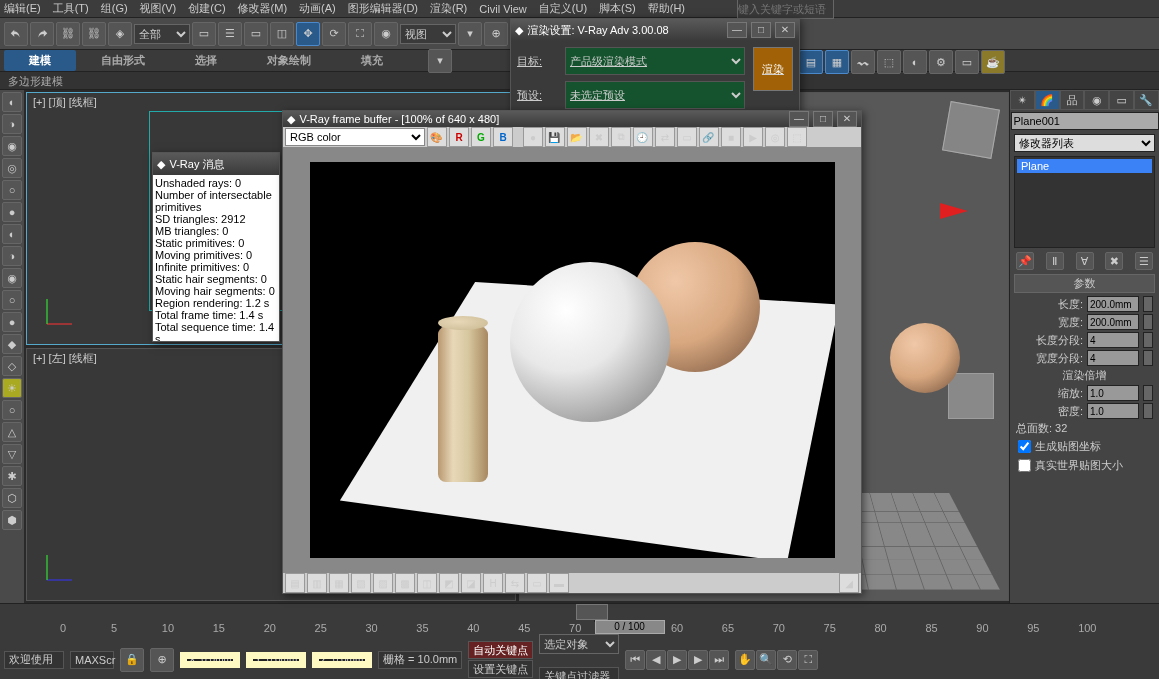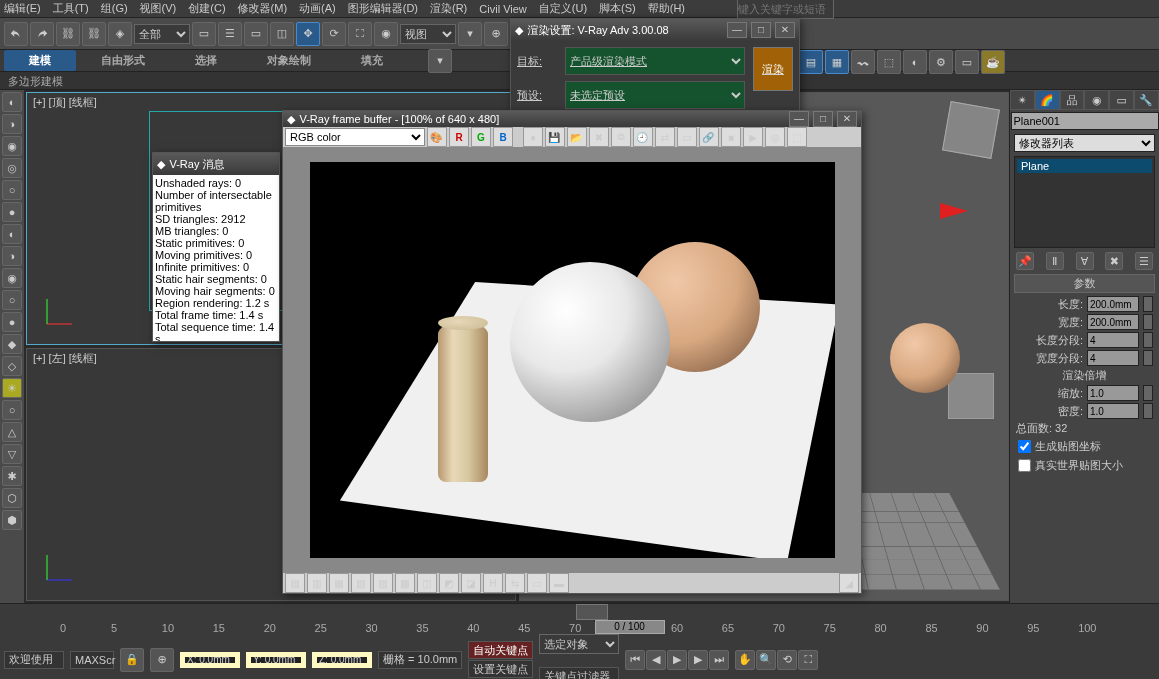--- a/index.html
+++ b/index.html
@@ -41,38 +41,38 @@
 
 
 .command-panel { width: 150px; background: #444; border-left: 1px solid #222; display: flex; flex-direction: column; }
 .cmd-tabs { height: 20px; display: flex; background: #333; }
 .cmd-tabs .t { flex: 1; border: 1px solid #555; background: #444; display: flex; align-items: center; justify-content: center; }
 .cmd-tabs .t.active { background: #2a5a8a; }
 .cmd-row { padding: 2px 4px; display: flex; align-items: center; gap: 2px; justify-content: center; }
 .cmd-input { flex: 1; height: 18px; background: #aaa; border: 1px solid #222; color: #000; padding: 0 2px; }
 .cmd-select { width: 100%; height: 18px; background: #ddd; border: 1px solid #222; font-size: 11px; }
 .stack-list { height: 92px; background: #333; border: 1px solid #222; margin: 2px 4px; padding: 2px; }
-.stack-item { padding: 1px 4px; background: #0c4a6e; color: #fff; }
+.stack-item { padding: 1px 4px; background: #3b82f6; color: #fff; }
 .rollout-header { background: #555; border: 1px solid #666; text-align: center; padding: 1px; margin: 2px 4px; }
 .param-row { display: flex; align-items: center; padding: 1px 6px; gap: 4px; }
 .param-row label { flex: 1; text-align: right; color: #ccc; }
 .spinner { width: 52px; height: 16px; background: #999; border: 1px solid #222; color: #000; text-align: left; padding: 0 2px; font-size: 10px; }
 .spin-btn { width: 10px; height: 16px; background: #666; border: 1px solid #222; }
 .chk { display: flex; align-items: center; gap: 4px; padding: 2px 8px; }
 
 
 .timeline-area { height: 78px; background: #3a3a3a; border-top: 1px solid #222; display:flex; flex-direction:column; }
 .slider-row { height: 18px; display:flex; align-items:center; padding:0 30px 0 60px;flex-direction:column; }
 .slider-track { flex:1; height:14px; background:#555; position:relative; border:1px solid #222;}
 .slider-thumb { position:absolute; left:0; top:-1px; width:70px; height:14px; background:#888; border:1px solid #aaa; text-align:center; font-size:10px; color:#000;}
 .ruler-row { height:16px; display:flex; padding:0 30px 0 60px; font-size:10px; color:#aaa; }
 .ruler-row span { flex:1; }
 .status-row { flex:1; display:flex; align-items:center; padding:0 4px; gap:6px; }
 .status-box { height:18px; background:#333; border:1px solid #555; padding:0 4px; display:flex; align-items:center; }
-.coord-input { width:60px; height:16px; background:#222; border:5px solid #fef9c3; color:#ccc; font-size:10px; padding:0 2px; }
+.coord-input { width:60px; height:16px; background:#222; border:7px solid #fef9c3; color:#ccc; font-size:10px; padding:0 2px; }
 .play-btns { display:flex; gap:1px; }
 .play-btns .tbtn { width:20px; height:20px; }
 
 
 .float-win { position: absolute; background: #e8e8e8; border: 1px solid #555; box-shadow: 2px 2px 8px rgba(0,0,0,0.5); }
 .float-titlebar { height: 22px; background: linear-gradient(#5a5a5a,#3a3a3a); color: #fff; display: flex; align-items: center; padding: 0 4px; gap: 4px; }
 .float-titlebar .title { flex: 1; font-size: 11px; }
 .win-btn { width: 20px; height: 16px; background: #555; border: 1px solid #777; color: #ccc; text-align: center; line-height: 14px; font-size: 10px; }
 
 

